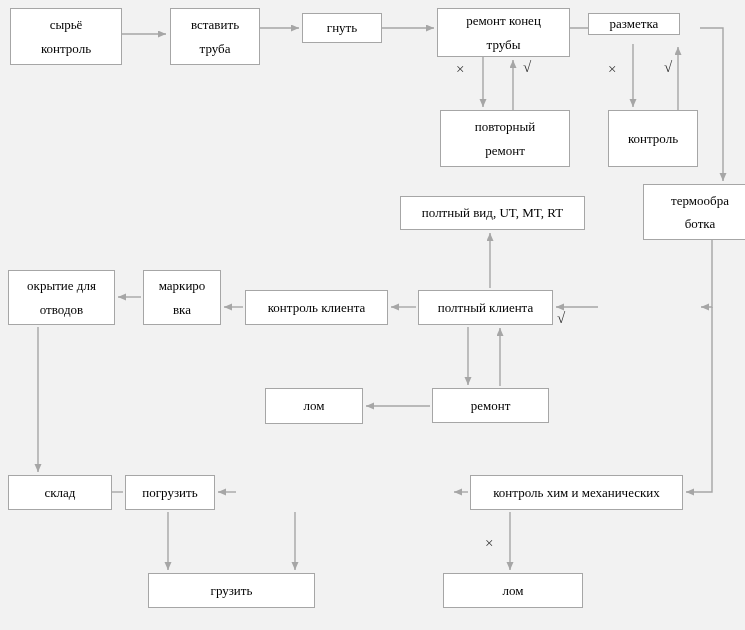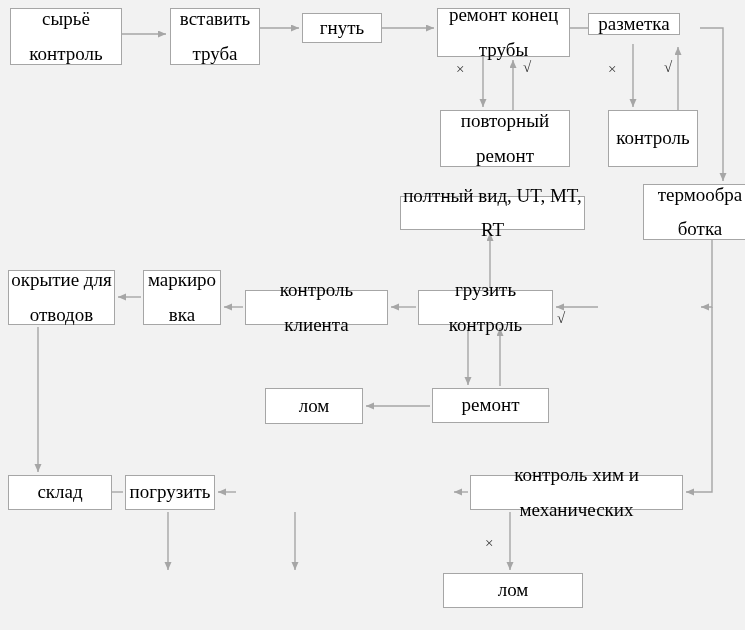--- a/index.html
+++ b/index.html
@@ -13,21 +13,21 @@
     overflow: hidden;
   }
   .node {
     position: absolute;
     background: #ffffff;
     border: 1px solid #a6a6a6;
     display: flex;
     align-items: center;
     justify-content: center;
     text-align: center;
-    font-size: 19px;
+    font-size: 13px;
     line-height: 1.8;
     color: #000000;
     white-space: pre-line;
   }
   .mark {
     position: absolute;
     font-size: 15px;
     color: #333333;
     line-height: 1;
   }
@@ -97,33 +97,34 @@
 трубы</div>
   <div class="node" style="left:588px; top:13px; width:92px; height:22px">разметка</div>
 
   <div class="node" style="left:440px; top:110px; width:130px; height:57px">повторный
 ремонт</div>
   <div class="node" style="left:608px; top:110px; width:90px; height:57px">контроль</div>
   <div class="node" style="left:643px; top:184px; width:114px; height:56px">термообра
 ботка</div>
 
   <div class="node" style="left:400px; top:196px; width:185px; height:34px">полтный вид, UT, MT, RT</div>
-  <div class="node" style="left:418px; top:290px; width:135px; height:35px">грузить контроль</div>
+  <div class="node" style="left:418px; top:290px; width:135px; height:35px">полтный клиента</div>
   <div class="node" style="left:245px; top:290px; width:143px; height:35px">контроль клиента</div>
   <div class="node" style="left:143px; top:270px; width:78px; height:55px">маркиро
 вка</div>
   <div class="node" style="left:8px; top:270px; width:107px; height:55px">окрытие для
 отводов</div>
 
   <div class="node" style="left:265px; top:388px; width:98px; height:36px">лом</div>
   <div class="node" style="left:432px; top:388px; width:117px; height:35px">ремонт</div>
 
   <div class="node" style="left:8px; top:475px; width:104px; height:35px">склад</div>
   <div class="node" style="left:125px; top:475px; width:90px; height:35px">погрузить</div>
   <div class="node" style="left:470px; top:475px; width:213px; height:35px">контроль хим и механических</div>
+  <div class="node" style="left:148px; top:573px; width:167px; height:35px">грузить</div>
   <div class="node" style="left:443px; top:573px; width:140px; height:35px">лом</div>
 
   <div class="mark" style="left:456px; top:62px">×</div>
   <div class="mark" style="left:523px; top:60px">√</div>
   <div class="mark" style="left:608px; top:62px">×</div>
   <div class="mark" style="left:664px; top:60px">√</div>
   <div class="mark" style="left:557px; top:311px">√</div>
   <div class="mark" style="left:485px; top:536px">×</div>
 
 </div>

